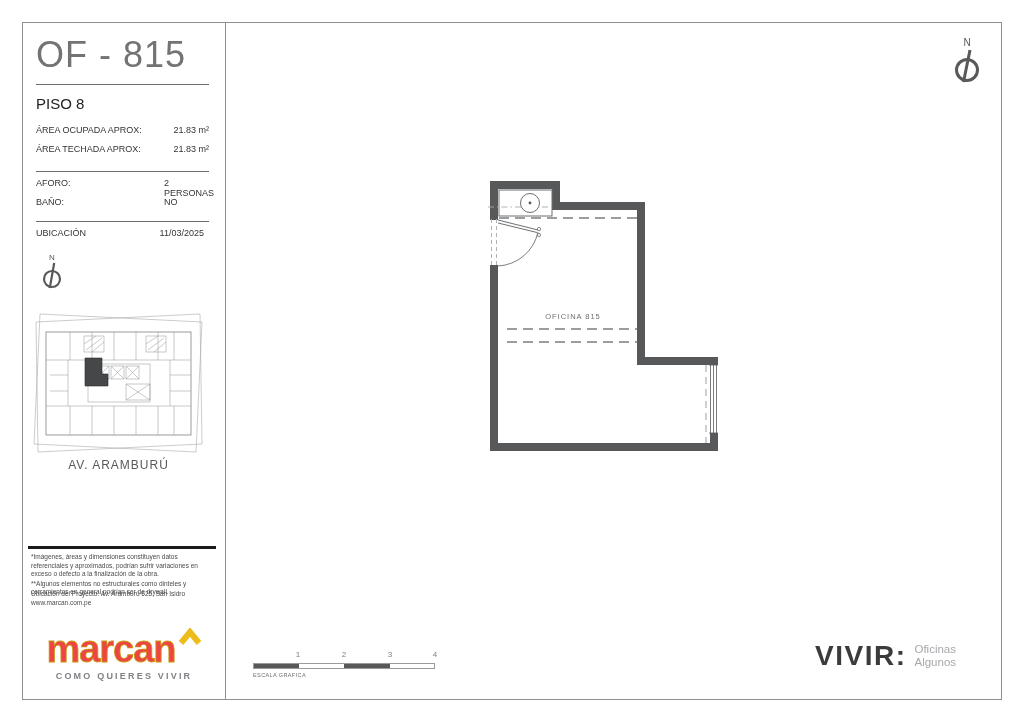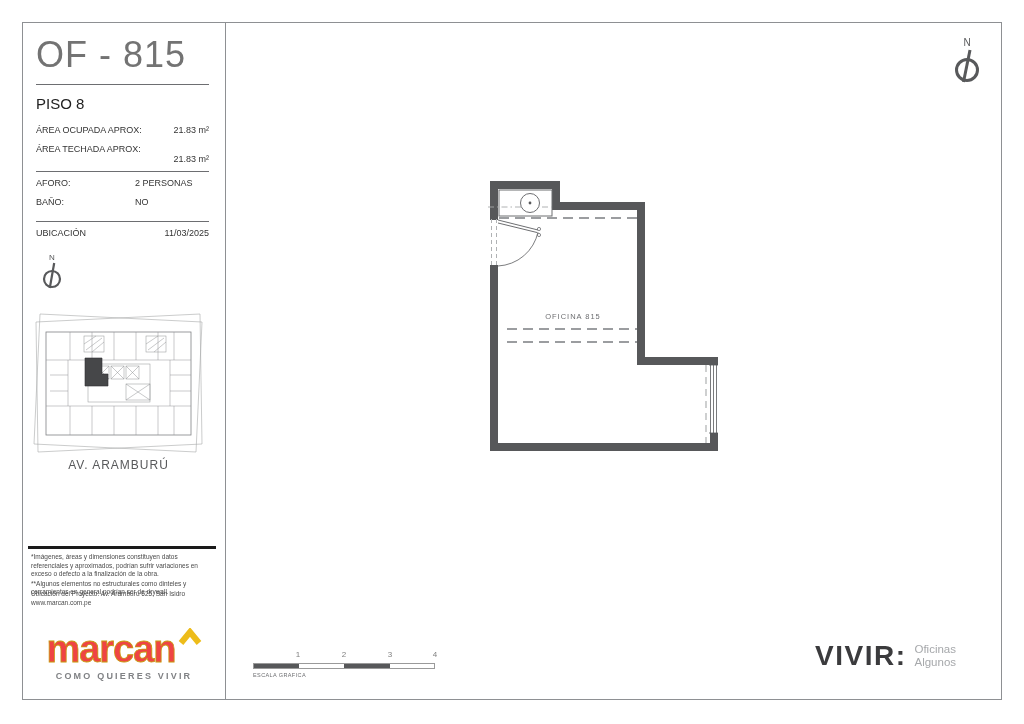--- a/index.html
+++ b/index.html
@@ -14,21 +14,21 @@
   .sidebar { position:absolute; left:22px; top:22px; width:204px; height:678px;
              border-right:1.5px solid #8E9093; }
   .unit-title { position:absolute; left:14px; top:12px; font-size:36px; font-weight:400;
                 color:#737373; letter-spacing:1px; }
   .title-rule { position:absolute; left:14px; top:62px; width:173px; height:0;
                 border-top:1px solid #6D6E71; }
   .floor-label { position:absolute; left:14px; top:73px; font-size:15px; color:#222; }
 
   .row { position:absolute; left:14px; width:173px; display:flex; font-size:9px; color:#333; }
   .row .val { margin-left:auto; }
-  .row .val-tab { position:absolute; left:99px; }
+  .row .val-tab { position:absolute; left:128px; }
   .rule { position:absolute; left:14px; width:173px; height:0; border-top:1px solid #6D6E71; }
 
   .north-small { position:absolute; left:18px; top:228px; }
   .keyplan-wrap { position:absolute; left:8px; top:288px; width:177px; height:147px; }
   .street-label { position:absolute; left:8px; top:436px; width:177px; text-align:center;
                   font-size:12px; letter-spacing:1px; color:#58595B; }
 
   .black-rule { position:absolute; left:6px; top:524px; width:188px; height:3px; background:#1a1a1a; }
   .fineprint { position:absolute; left:9px; top:531px; width:182px; font-size:6.5px;
                line-height:1.32; color:#4a4a4a; }
@@ -72,41 +72,41 @@
 
   <div class="sidebar">
     <div class="unit-title">OF - 815</div>
     <div class="title-rule"></div>
     <div class="floor-label">PISO 8</div>
 
     <div class="row" style="top:103px;">
       <span>ÁREA OCUPADA APROX:</span>
       <span class="val">21.83 m²</span>
     </div>
-    <div class="row" style="top:122px;flex-direction:column;">
+    <div class="row" style="top:122px;">
       <span>ÁREA TECHADA APROX:</span>
       <span class="val">21.83 m²</span>
     </div>
 
     <div class="rule" style="top:149px;"></div>
 
     <div class="row" style="top:156px;">
       <span>AFORO:</span>
       <span class="val-tab">2 PERSONAS</span>
     </div>
     <div class="row" style="top:175px;">
       <span>BAÑO:</span>
       <span class="val-tab">NO</span>
     </div>
 
     <div class="rule" style="top:199px;"></div>
 
     <div class="row" style="top:206px;align-items:center;">
       <span>UBICACIÓN</span>
-      <span class="val" style="">11/03/2025</span>
+      <span class="val" style="margin-right:5px;">11/03/2025</span>
     </div>
 
     <svg class="north-small" width="24" height="46" viewBox="0 0 24 46">
       <text x="12" y="10" text-anchor="middle" font-size="8" fill="#58595B">N</text>
       <circle cx="12" cy="29" r="8" fill="none" stroke="#58595B" stroke-width="2.2"></circle>
       <line x1="14.2" y1="13" x2="9.8" y2="38" stroke="#58595B" stroke-width="2.2"></line>
     </svg>
 
     <div class="keyplan-wrap">
       <svg width="177" height="147" viewBox="0 0 177 147">

